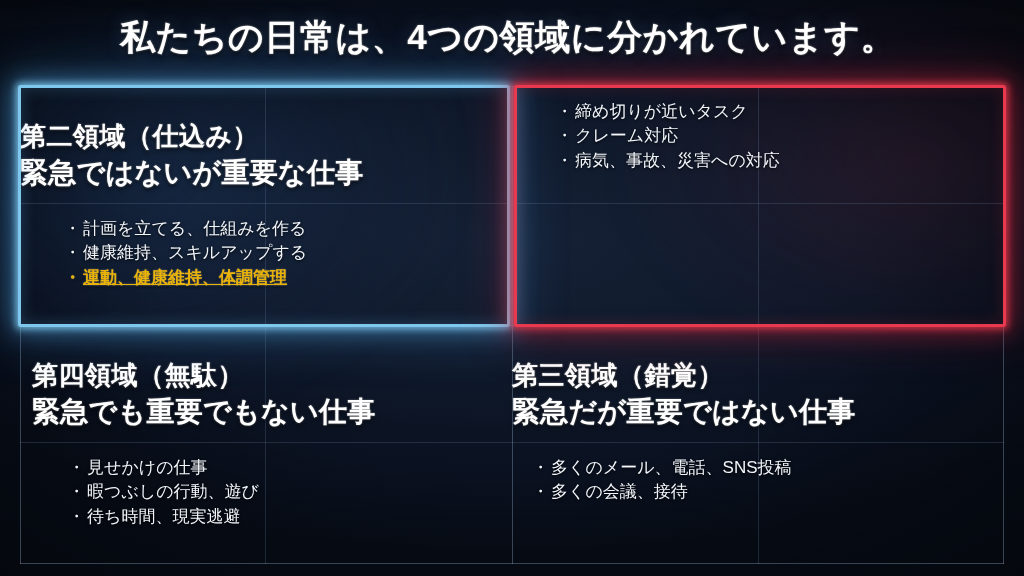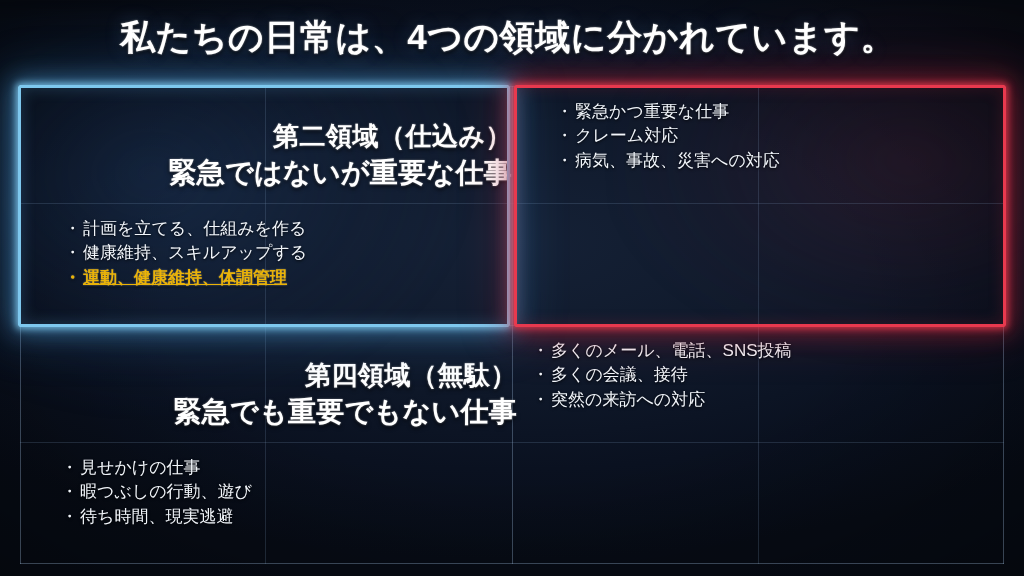--- a/index.html
+++ b/index.html
@@ -97,28 +97,28 @@
   .quad {
     position: absolute;
     width: 492px;
     height: 239px;
     display: flex;
     flex-direction: column;
     z-index: 4;
   }
   #quad-q2 { left: 0;     top: 0; }
   #quad-q1 { left: 492px; top: 0; }
-  #quad-q4 { left: 5px;     top: 239px; }
+  #quad-q4 { left: 12px;     top: 239px; }
   #quad-q3 { left: 492px; top: 239px; }
 
   .quad-head {
     height: 117px;
     display: flex;
     flex-direction: column;
-    align-items: flex-end;
+    align-items: flex-start;
     justify-content: center;
     padding-top: 22px;
   }
   .quad-title {
     font-size: 26px;
     font-weight: 700;
     letter-spacing: 0.5px;
     color: #ffffff;
     text-shadow: 0 0 2px rgba(255,255,255,0.5), 0 2px 4px rgba(0,0,0,0.8);
     white-space: nowrap;
@@ -241,21 +241,21 @@
           <span class="bullet-dot">・</span><span>運動、健康維持、体調管理</span>
         </li>
       </ul>
     </div>
   </div>
 
   <div class="quad" id="quad-q1">
     <div class="quad-body">
       <ul class="bullet-list">
         <li class="bullet-item">
-          <span class="bullet-dot">・</span><span>緊急かつ重要な仕事</span>
+          <span class="bullet-dot">・</span><span>締め切りが近いタスク</span>
         </li>
         <li class="bullet-item">
           <span class="bullet-dot">・</span><span>クレーム対応</span>
         </li>
         <li class="bullet-item">
           <span class="bullet-dot">・</span><span>病気、事故、災害への対応</span>
         </li>
       </ul>
     </div>
   </div>
@@ -274,30 +274,31 @@
           <span class="bullet-dot">・</span><span>暇つぶしの行動、遊び</span>
         </li>
         <li class="bullet-item">
           <span class="bullet-dot">・</span><span>待ち時間、現実逃避</span>
         </li>
       </ul>
     </div>
   </div>
 
   <div class="quad" id="quad-q3">
+    <div class="quad-head">
+      <div class="quad-title">第三領域（錯覚）</div>
+      <div class="quad-subtitle">緊急だが重要ではない仕事</div>
+    </div>
     <div class="quad-body">
       <ul class="bullet-list">
         <li class="bullet-item">
           <span class="bullet-dot">・</span><span>多くのメール、電話、SNS投稿</span>
         </li>
         <li class="bullet-item">
           <span class="bullet-dot">・</span><span>多くの会議、接待</span>
         </li>
-        <li class="bullet-item">
-          <span class="bullet-dot">・</span><span>突然の来訪への対応</span>
-        </li>
       </ul>
     </div>
   </div>
 </div>
 
 <div class="frame" id="frame-blue"></div>
 <div class="frame" id="frame-red"></div>
 
 </body></html>

